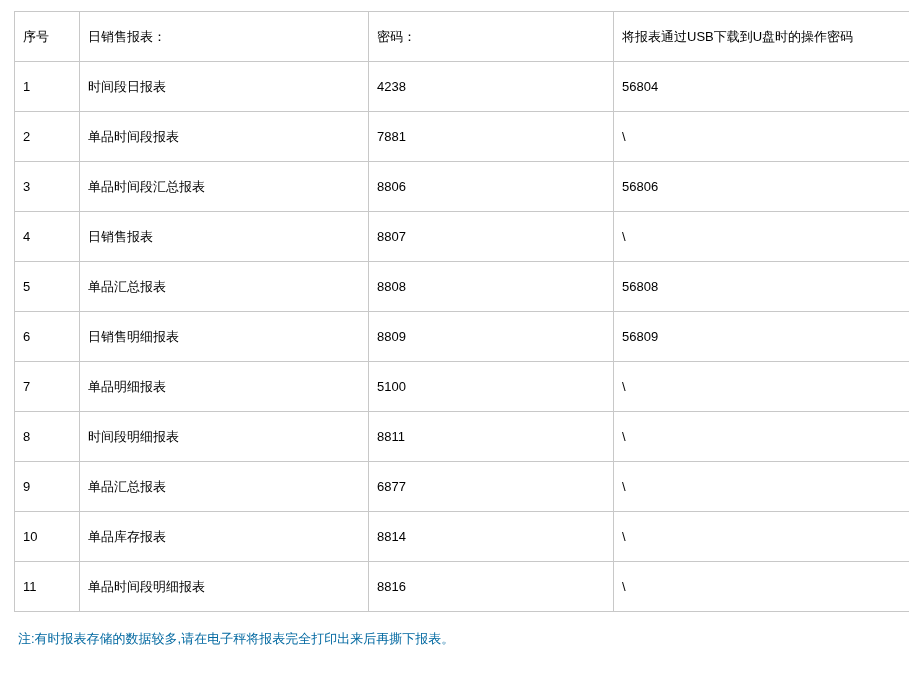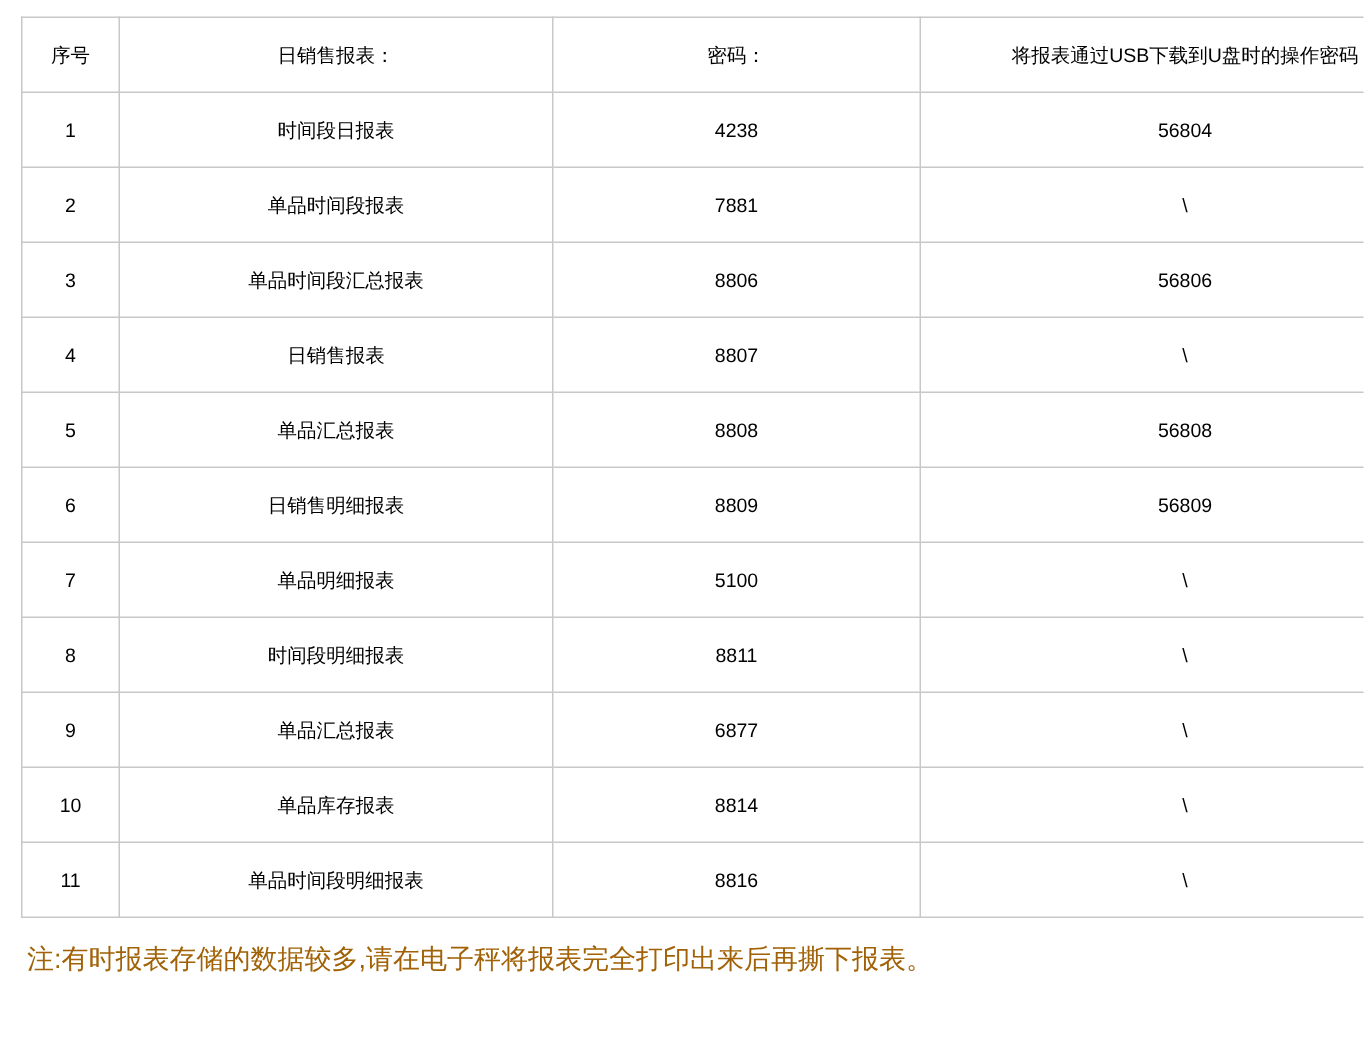--- a/index.html
+++ b/index.html
@@ -38,41 +38,41 @@
     width: 884px;
     margin: 11px 0 0 4px;
     table-layout: fixed;
   }
   table.report-table th,
   table.report-table td {
     border: 1px solid #c8c8c8;
     font-weight: normal;
     font-size: 13px;
     color: #000;
-    text-align: center;
+    text-align: left;
     vertical-align: middle;
     padding: 0 8px;
     height: 49px;
     line-height: 18px;
     overflow: hidden;
     white-space: nowrap;
   }
   table.report-table th.col-seq,
   table.report-table td.col-seq { width: 48px; }
   table.report-table th.col-name,
   table.report-table td.col-name { width: 272px; }
   table.report-table th.col-code,
   table.report-table td.col-code { width: 228px; }
   table.report-table th.col-usb,
   table.report-table td.col-usb { width: 336px; }
   .note-line {
     margin: 17px 0 0 8px;
-    font-size: 18px;
+    font-size: 13px;
     line-height: 20px;
-    color: #a16207;
+    color: #0369a1;
     white-space: nowrap;
   }
 </style>
 </head>
 <body>
 
 <div class="page">
 
 
   <table class="report-table">

